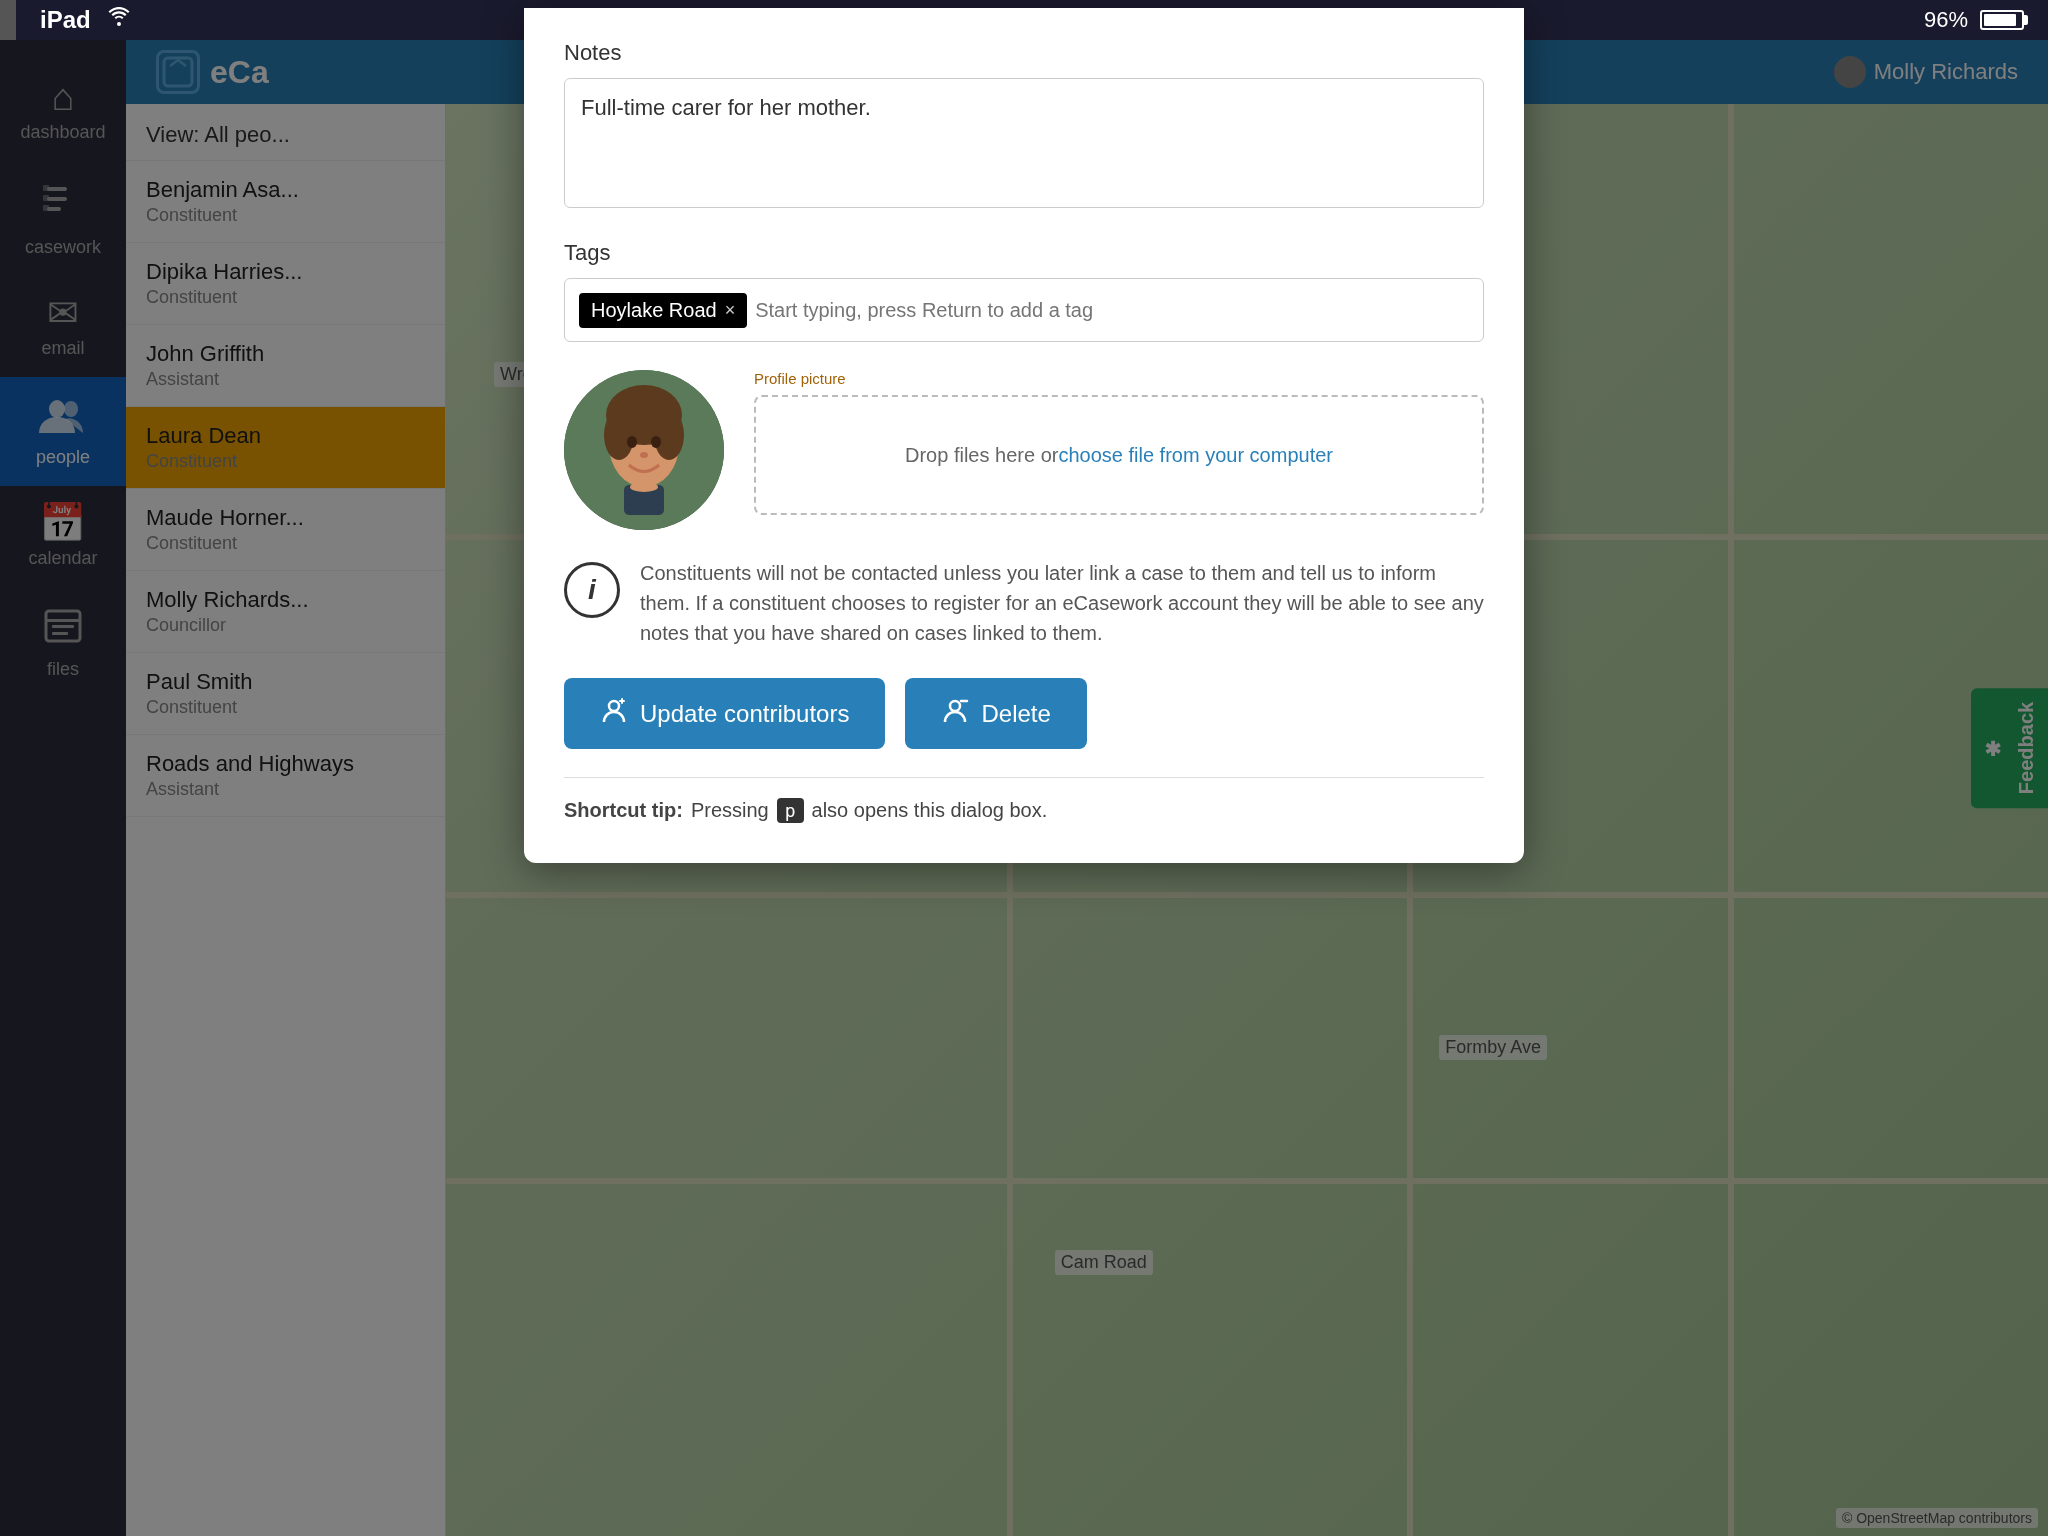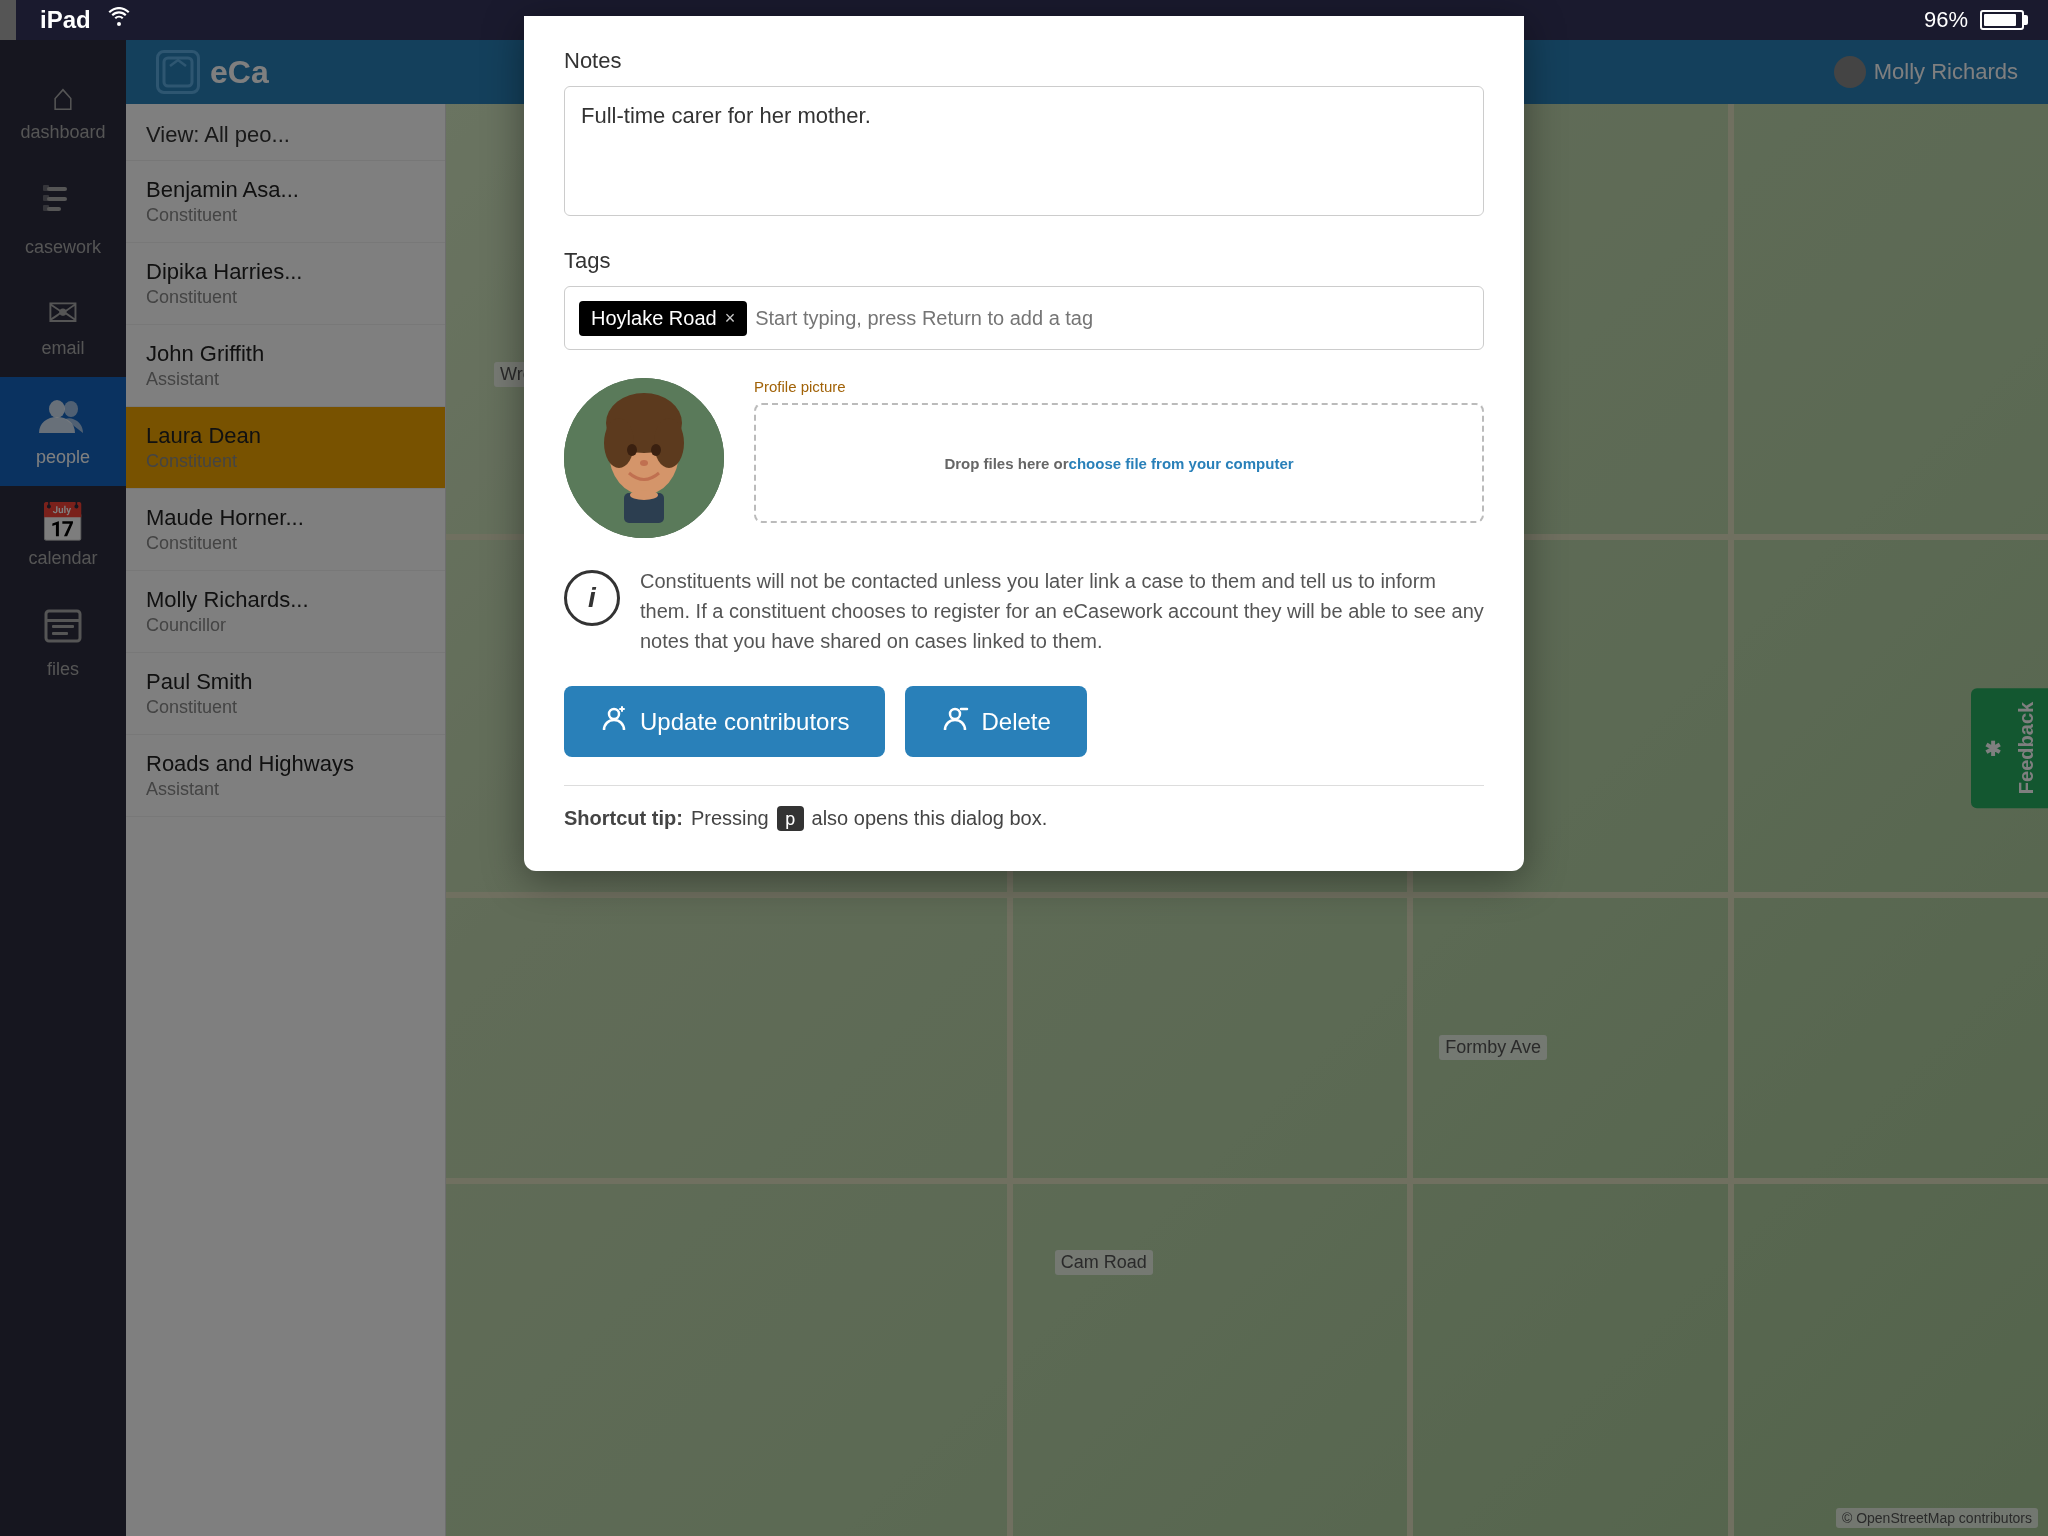--- a/index.html
+++ b/index.html
@@ -260,21 +260,21 @@
       position: absolute;
       top: 40px;
       left: 0; right: 0; bottom: 0;
       background: rgba(0,0,0,0.5);
       z-index: 200;
     }
 
     
     .modal {
       position: absolute;
-      top: 16px;
+      top: 8px;
       left: 50%;
       transform: translateX(-50%);
       width: 1000px;
       max-height: 920px;
       background: white;
       border-radius: 0 0 12px 12px;
       z-index: 300;
       overflow-y: auto;
       padding: 32px 40px 40px;
       box-shadow: 0 8px 40px rgba(0,0,0,0.4);
@@ -364,25 +364,24 @@
       color: #a16207;
       margin-bottom: 8px;
     }
     .drop-zone {
       border: 2px dashed #bbb;
       border-radius: 8px;
       padding: 40px 30px;
       display: flex;
       align-items: center;
       justify-content: center;
-      font-size: 15px;
+      font-size: 20px;
       color: #666;
       cursor: pointer;
       min-height: 120px;
-      font-weight: bold;
     }
     .drop-zone .link {
       color: #2980b9;
       text-decoration: none;
       cursor: pointer;
     }
 
     
     .info-notice {
       display: flex;

